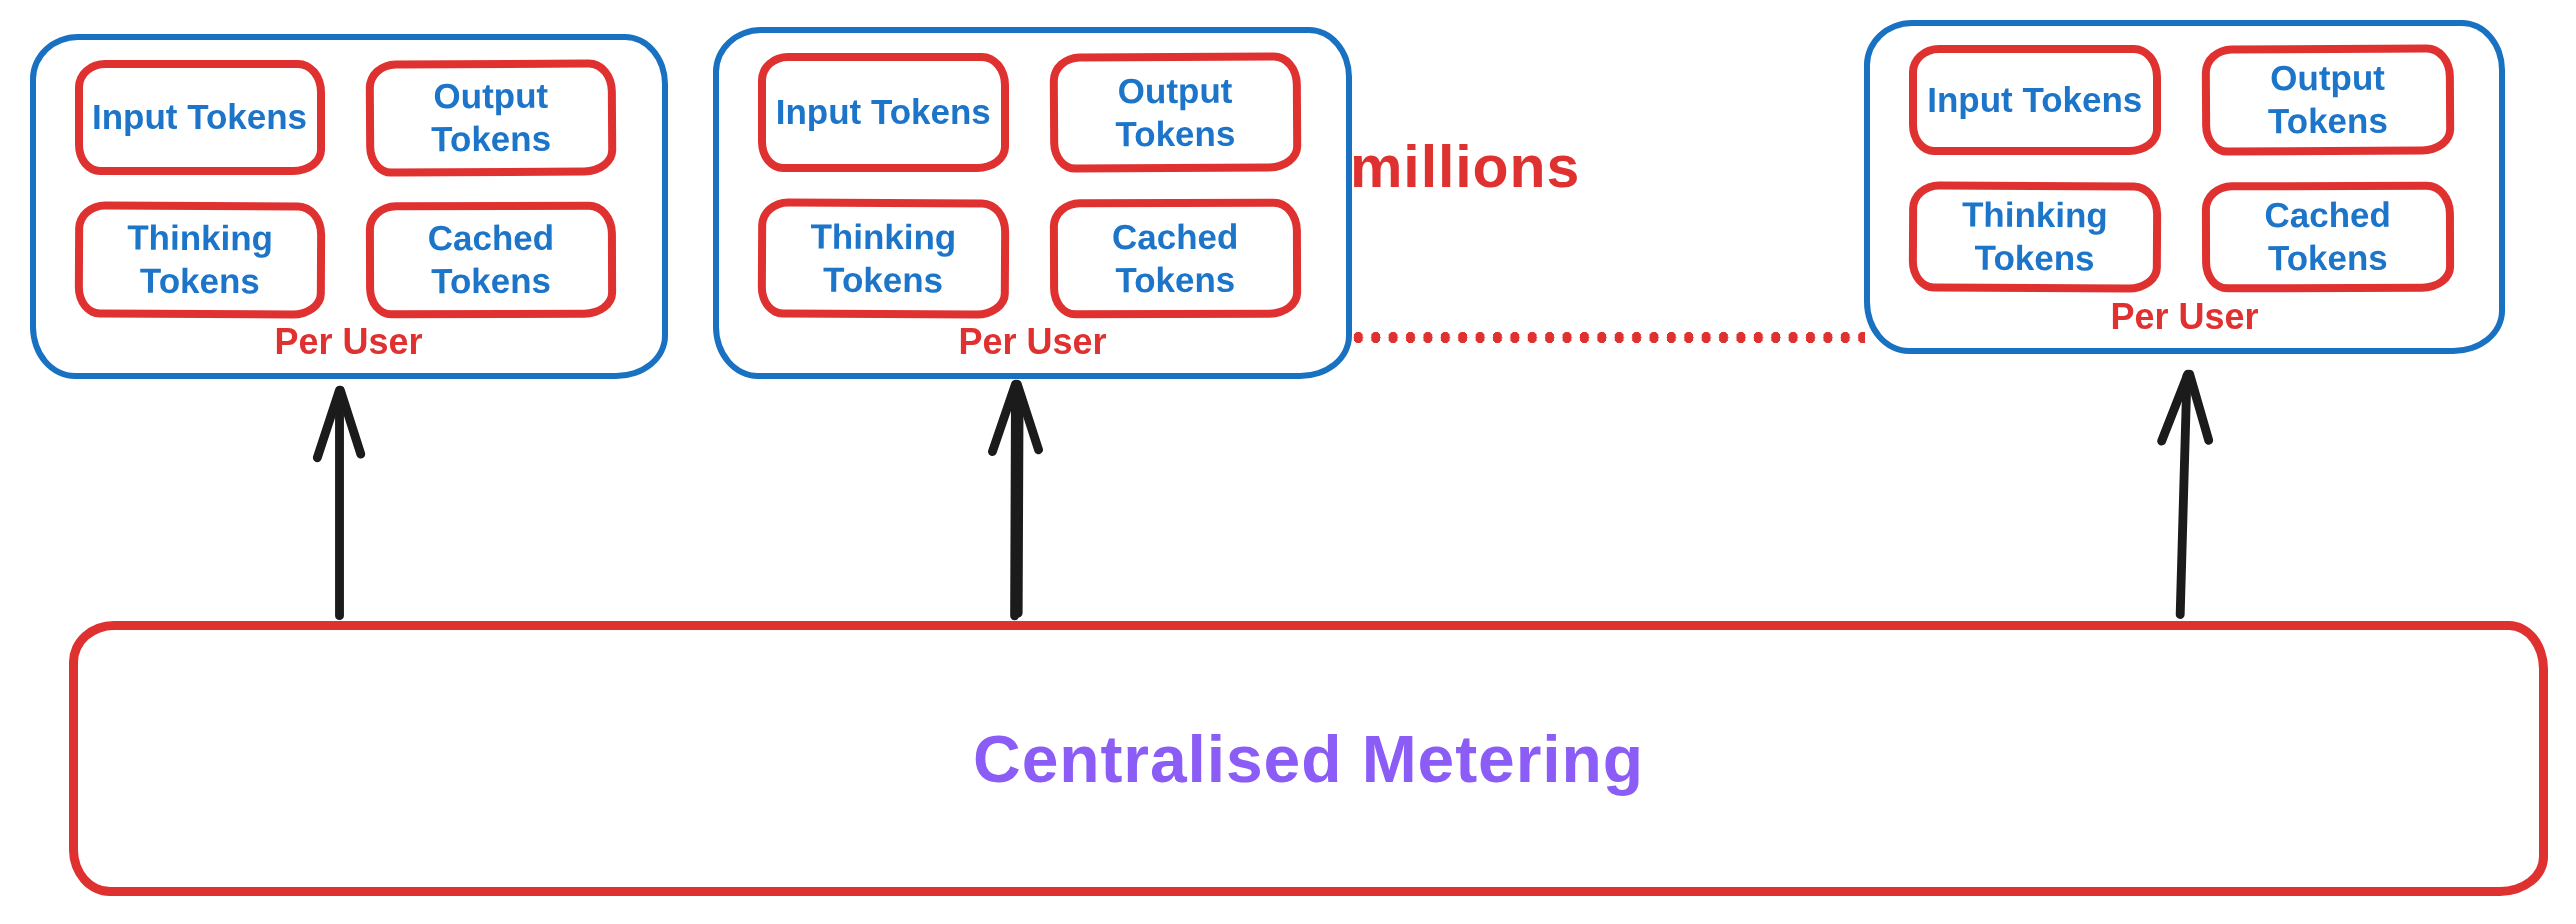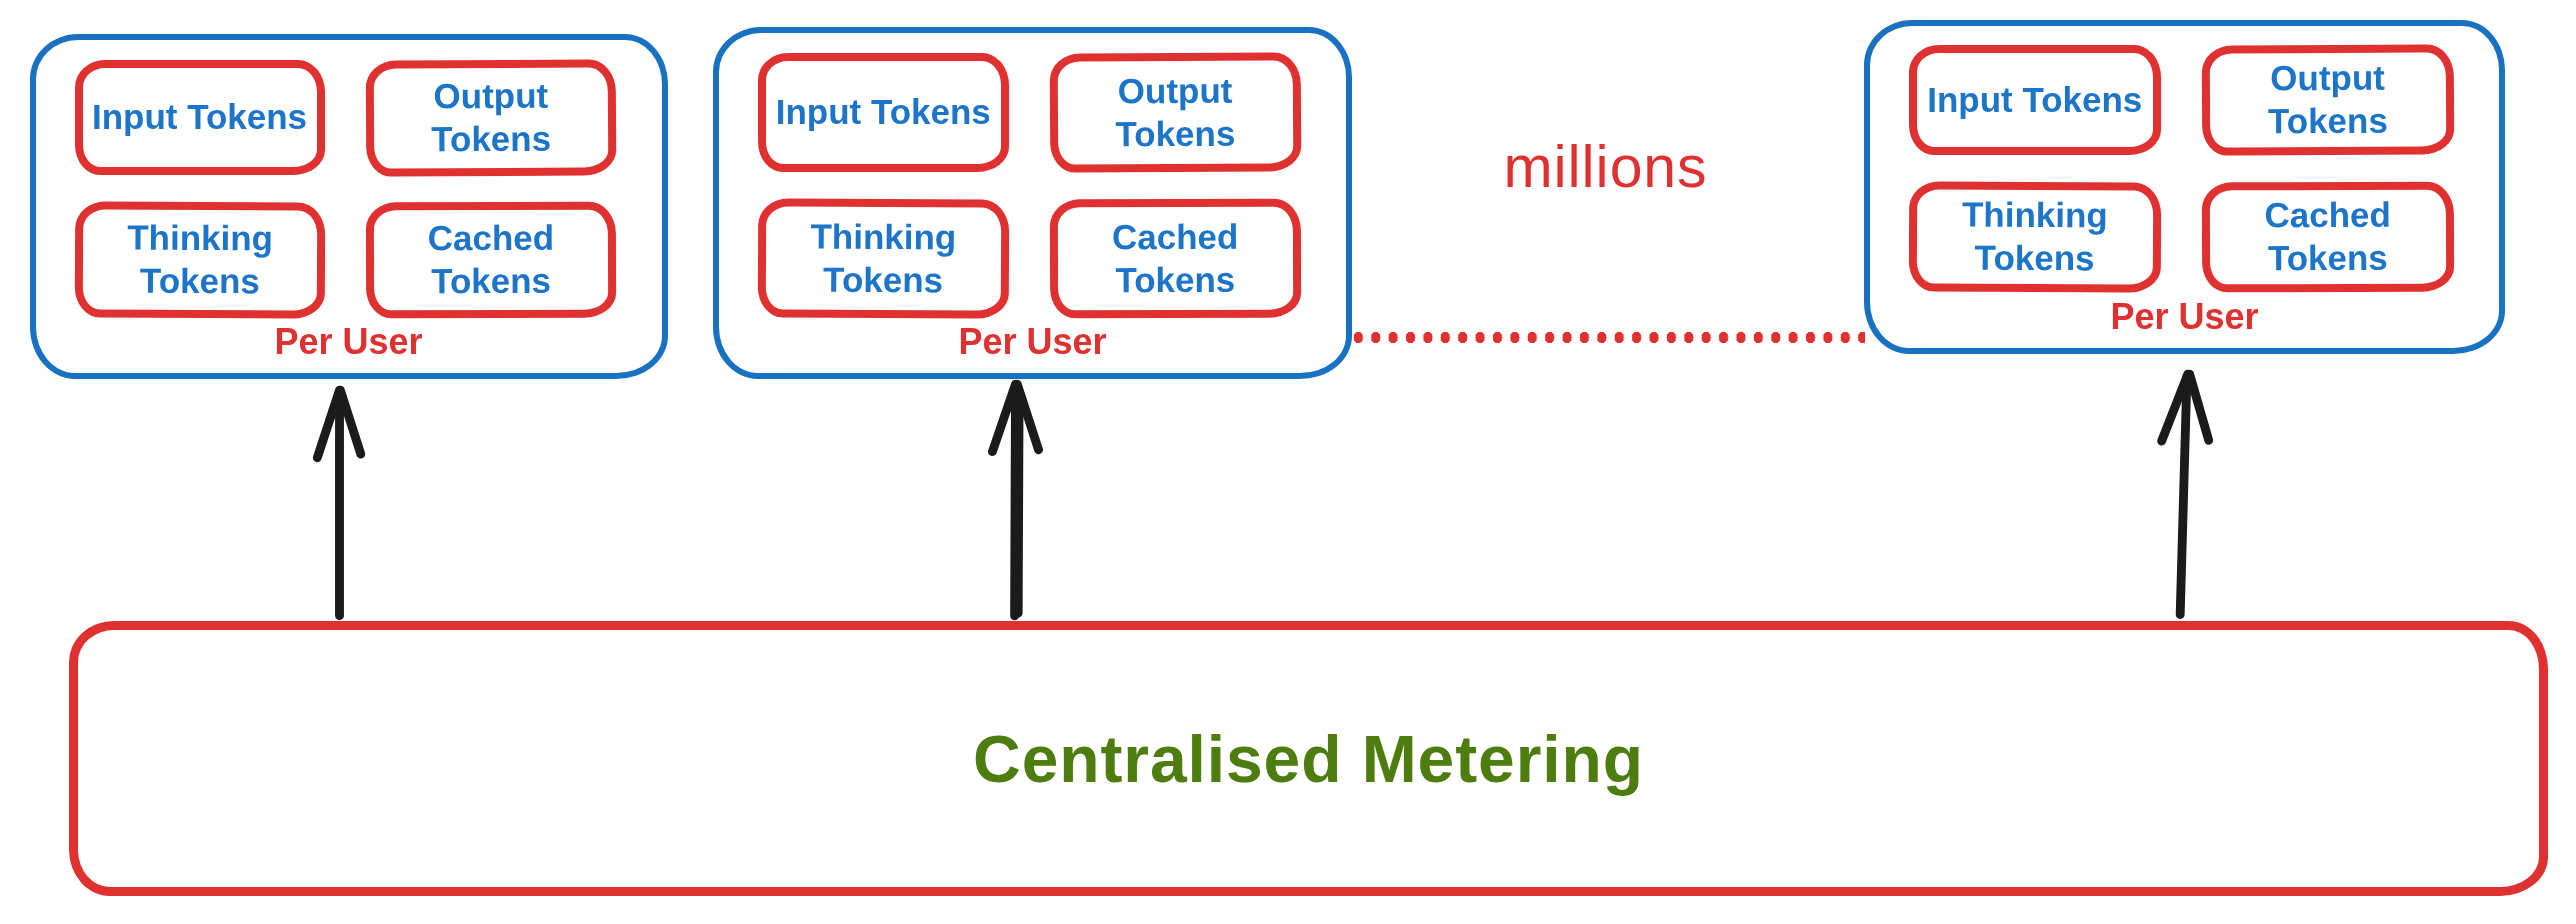--- a/index.html
+++ b/index.html
@@ -63,24 +63,23 @@
     font-weight:600;
     padding-bottom:7.1px;
   }
 
   
   .note{
     position:absolute;
     left:1350px;
     top:123px;
     width:511px;
-    text-align:center;
     color:#e03131;
     font-size:59px;
-    font-weight:400;
+    font-weight:700;
     line-height:1.5;
     letter-spacing:0.9px;
   }
 
   
   .dotline{
     position:absolute;
     left:1352px;
     top:331px;
     width:513px;
@@ -105,21 +104,21 @@
     width:2479px;
     height:275px;
     border:9.8px solid #e03131;
     border-radius:45px 39px 48px 41px / 41px 48px 39px 46px;
     display:flex;
     align-items:center;
     justify-content:center;
     background:#fff;
   }
   .meter-label{
-    color:#4d7c0f;
+    color:#8b5cf6;
     font-size:66px;
     font-weight:600;
     letter-spacing:0.9px;
   }
 </style>
 </head>
 <body>
 
 <div class="canvas">
 

